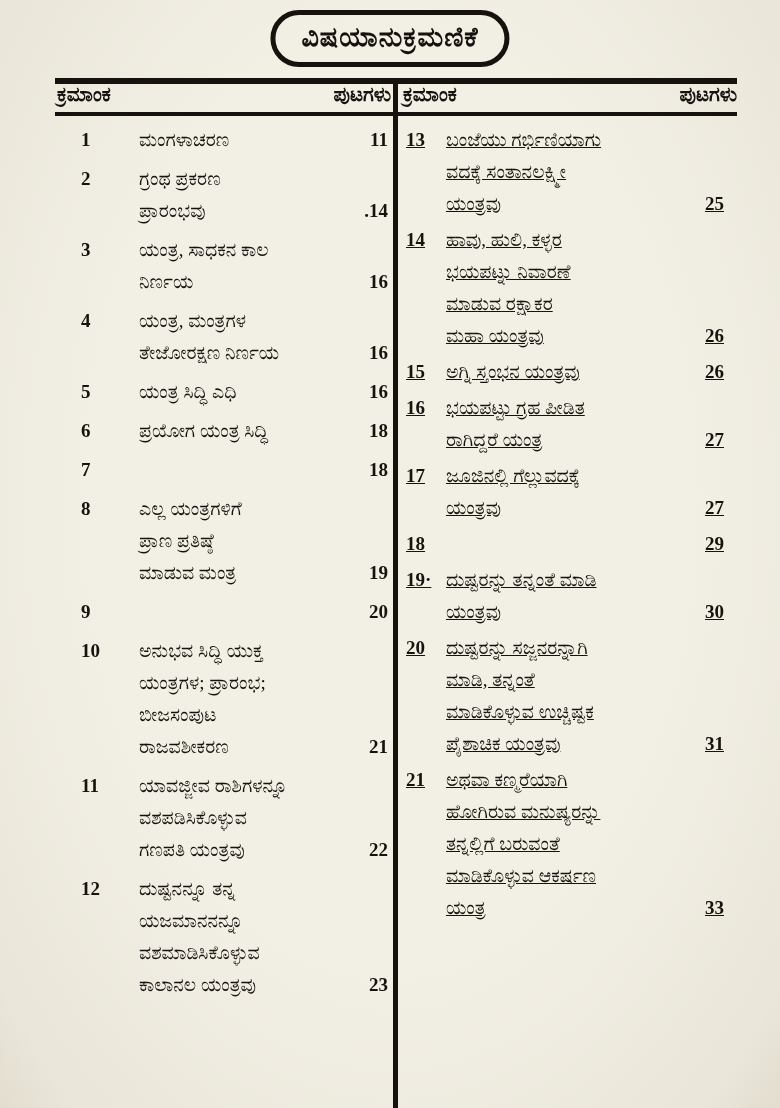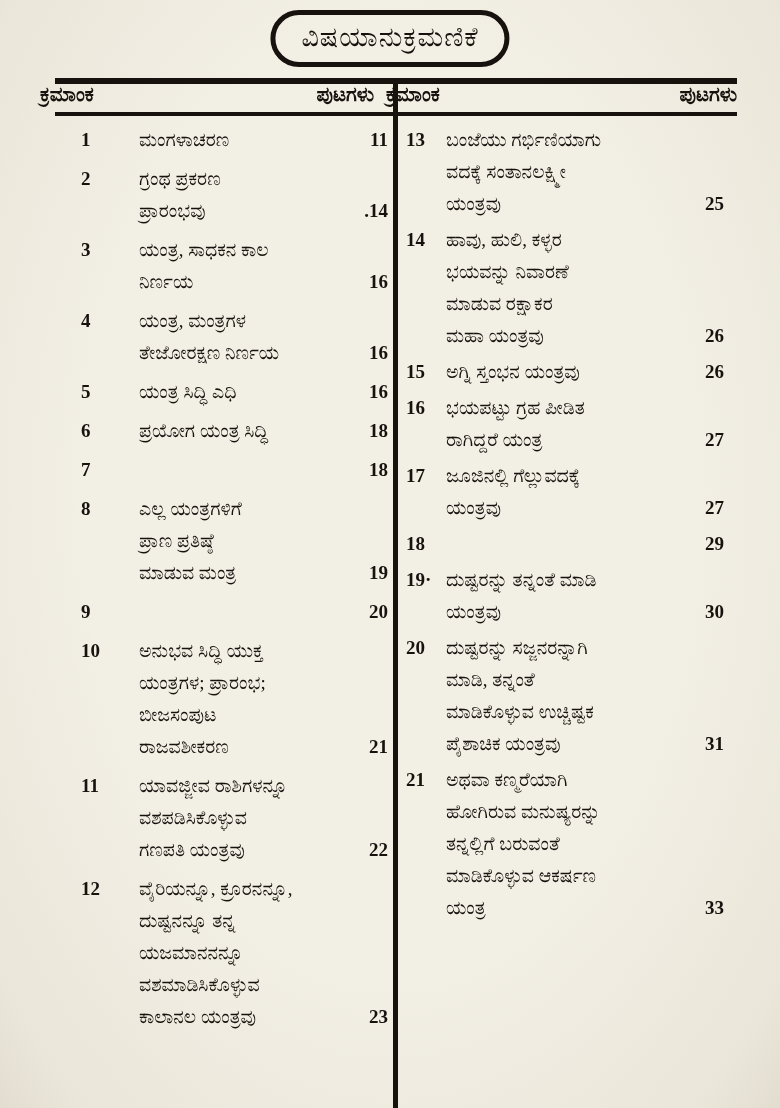--- a/index.html
+++ b/index.html
@@ -21,35 +21,35 @@
     position: absolute;
     top: 10px; left: 50%;
     transform: translateX(-50%);
     border: 5px solid #17120e;
     border-radius: 32px;
     padding: 7px 26px 9px 26px;
     background: transparent;
   }
   .title-oval span {
     font-size: 27px;
-    font-weight: normal;
+    font-weight: bold;
     letter-spacing: 1px;
     white-space: nowrap;
   }
   
   .rule-top {
     position: absolute; left: 55px; right: 43px; top: 78px;
     height: 6px; background: #17120e;
   }
   .rule-mid {
     position: absolute; left: 55px; right: 43px; top: 112px;
     height: 4px; background: #17120e;
   }
   .header-row {
-    position: absolute; left: 40px; right: 43px; top: 84px;
+    position: absolute; left: 57px; right: 43px; top: 84px;
     height: 20px;
     display: flex;
   }
   .hcell {
     display: flex;
     justify-content: space-between;
     align-items: center;
     font-weight: bold;
     font-size: 20px;
   }
@@ -65,21 +65,21 @@
   .col {
     position: absolute;
     top: 124px;
     font-size: 19px;
     line-height: 32px;
   }
   .col.left  { left: 55px;  width: 333px; }
   .col.right { left: 406px; width: 318px; }
   .entry { display: flex; align-items: stretch; }
   .col.left  .entry { margin-bottom: 7px; }
-  .col.right .entry { margin-bottom: 4px; }
+  .col.right .entry { margin-bottom: 4px; text-decoration: underline; }
   .entry .num {
     flex: 0 0 auto;
     font-weight: bold;
   }
   .col.left  .entry .num { width: 50px; padding-left: 26px; box-sizing: border-box; }
   .col.right .entry .num { width: 34px; }
   .entry .lines { flex: 0 1 auto; margin-left: 0; }
   .col.left  .entry .lines { margin-left: 34px; }
   .col.right .entry .lines { margin-left: 6px; }
   .entry .pg {
@@ -194,21 +194,20 @@
         <div class="lines">
           <div>ಯಾವಜ್ಜೀವ ರಾಶಿಗಳನ್ನೂ</div>
           <div>ವಶಪಡಿಸಿಕೊಳ್ಳುವ</div>
           <div>ಗಣಪತಿ ಯಂತ್ರವು</div>
         </div>
         <div class="pg">22</div>
       </div>
       <div class="entry">
         <div class="num">12</div>
         <div class="lines">
-          <div>ವೈರಿಯನ್ನೂ, ಕ್ರೂರನನ್ನೂ,</div>
           <div>ದುಷ್ಟನನ್ನೂ ತನ್ನ</div>
           <div>ಯಜಮಾನನನ್ನೂ</div>
           <div>ವಶಮಾಡಿಸಿಕೊಳ್ಳುವ</div>
           <div>ಕಾಲಾನಲ ಯಂತ್ರವು</div>
         </div>
         <div class="pg">23</div>
       </div>
     </div>
   <div class="col right" id="col-right">
       <div class="entry">
@@ -217,21 +216,21 @@
           <div>ಬಂಜೆಯು ಗರ್ಭಿಣಿಯಾಗು</div>
           <div>ವದಕ್ಕೆ ಸಂತಾನಲಕ್ಷ್ಮೀ</div>
           <div>ಯಂತ್ರವು</div>
         </div>
         <div class="pg">25</div>
       </div>
       <div class="entry">
         <div class="num">14</div>
         <div class="lines">
           <div>ಹಾವು, ಹುಲಿ, ಕಳ್ಳರ</div>
-          <div>ಭಯವನ್ನು ನಿವಾರಣೆ</div>
+          <div>ಭಯಪಟ್ನು ನಿವಾರಣೆ</div>
           <div>ಮಾಡುವ ರಕ್ಷಾಕರ</div>
           <div>ಮಹಾ ಯಂತ್ರವು</div>
         </div>
         <div class="pg">26</div>
       </div>
       <div class="entry">
         <div class="num">15</div>
         <div class="lines">
           <div>ಅಗ್ನಿ ಸ್ತಂಭನ ಯಂತ್ರವು</div>
         </div>

